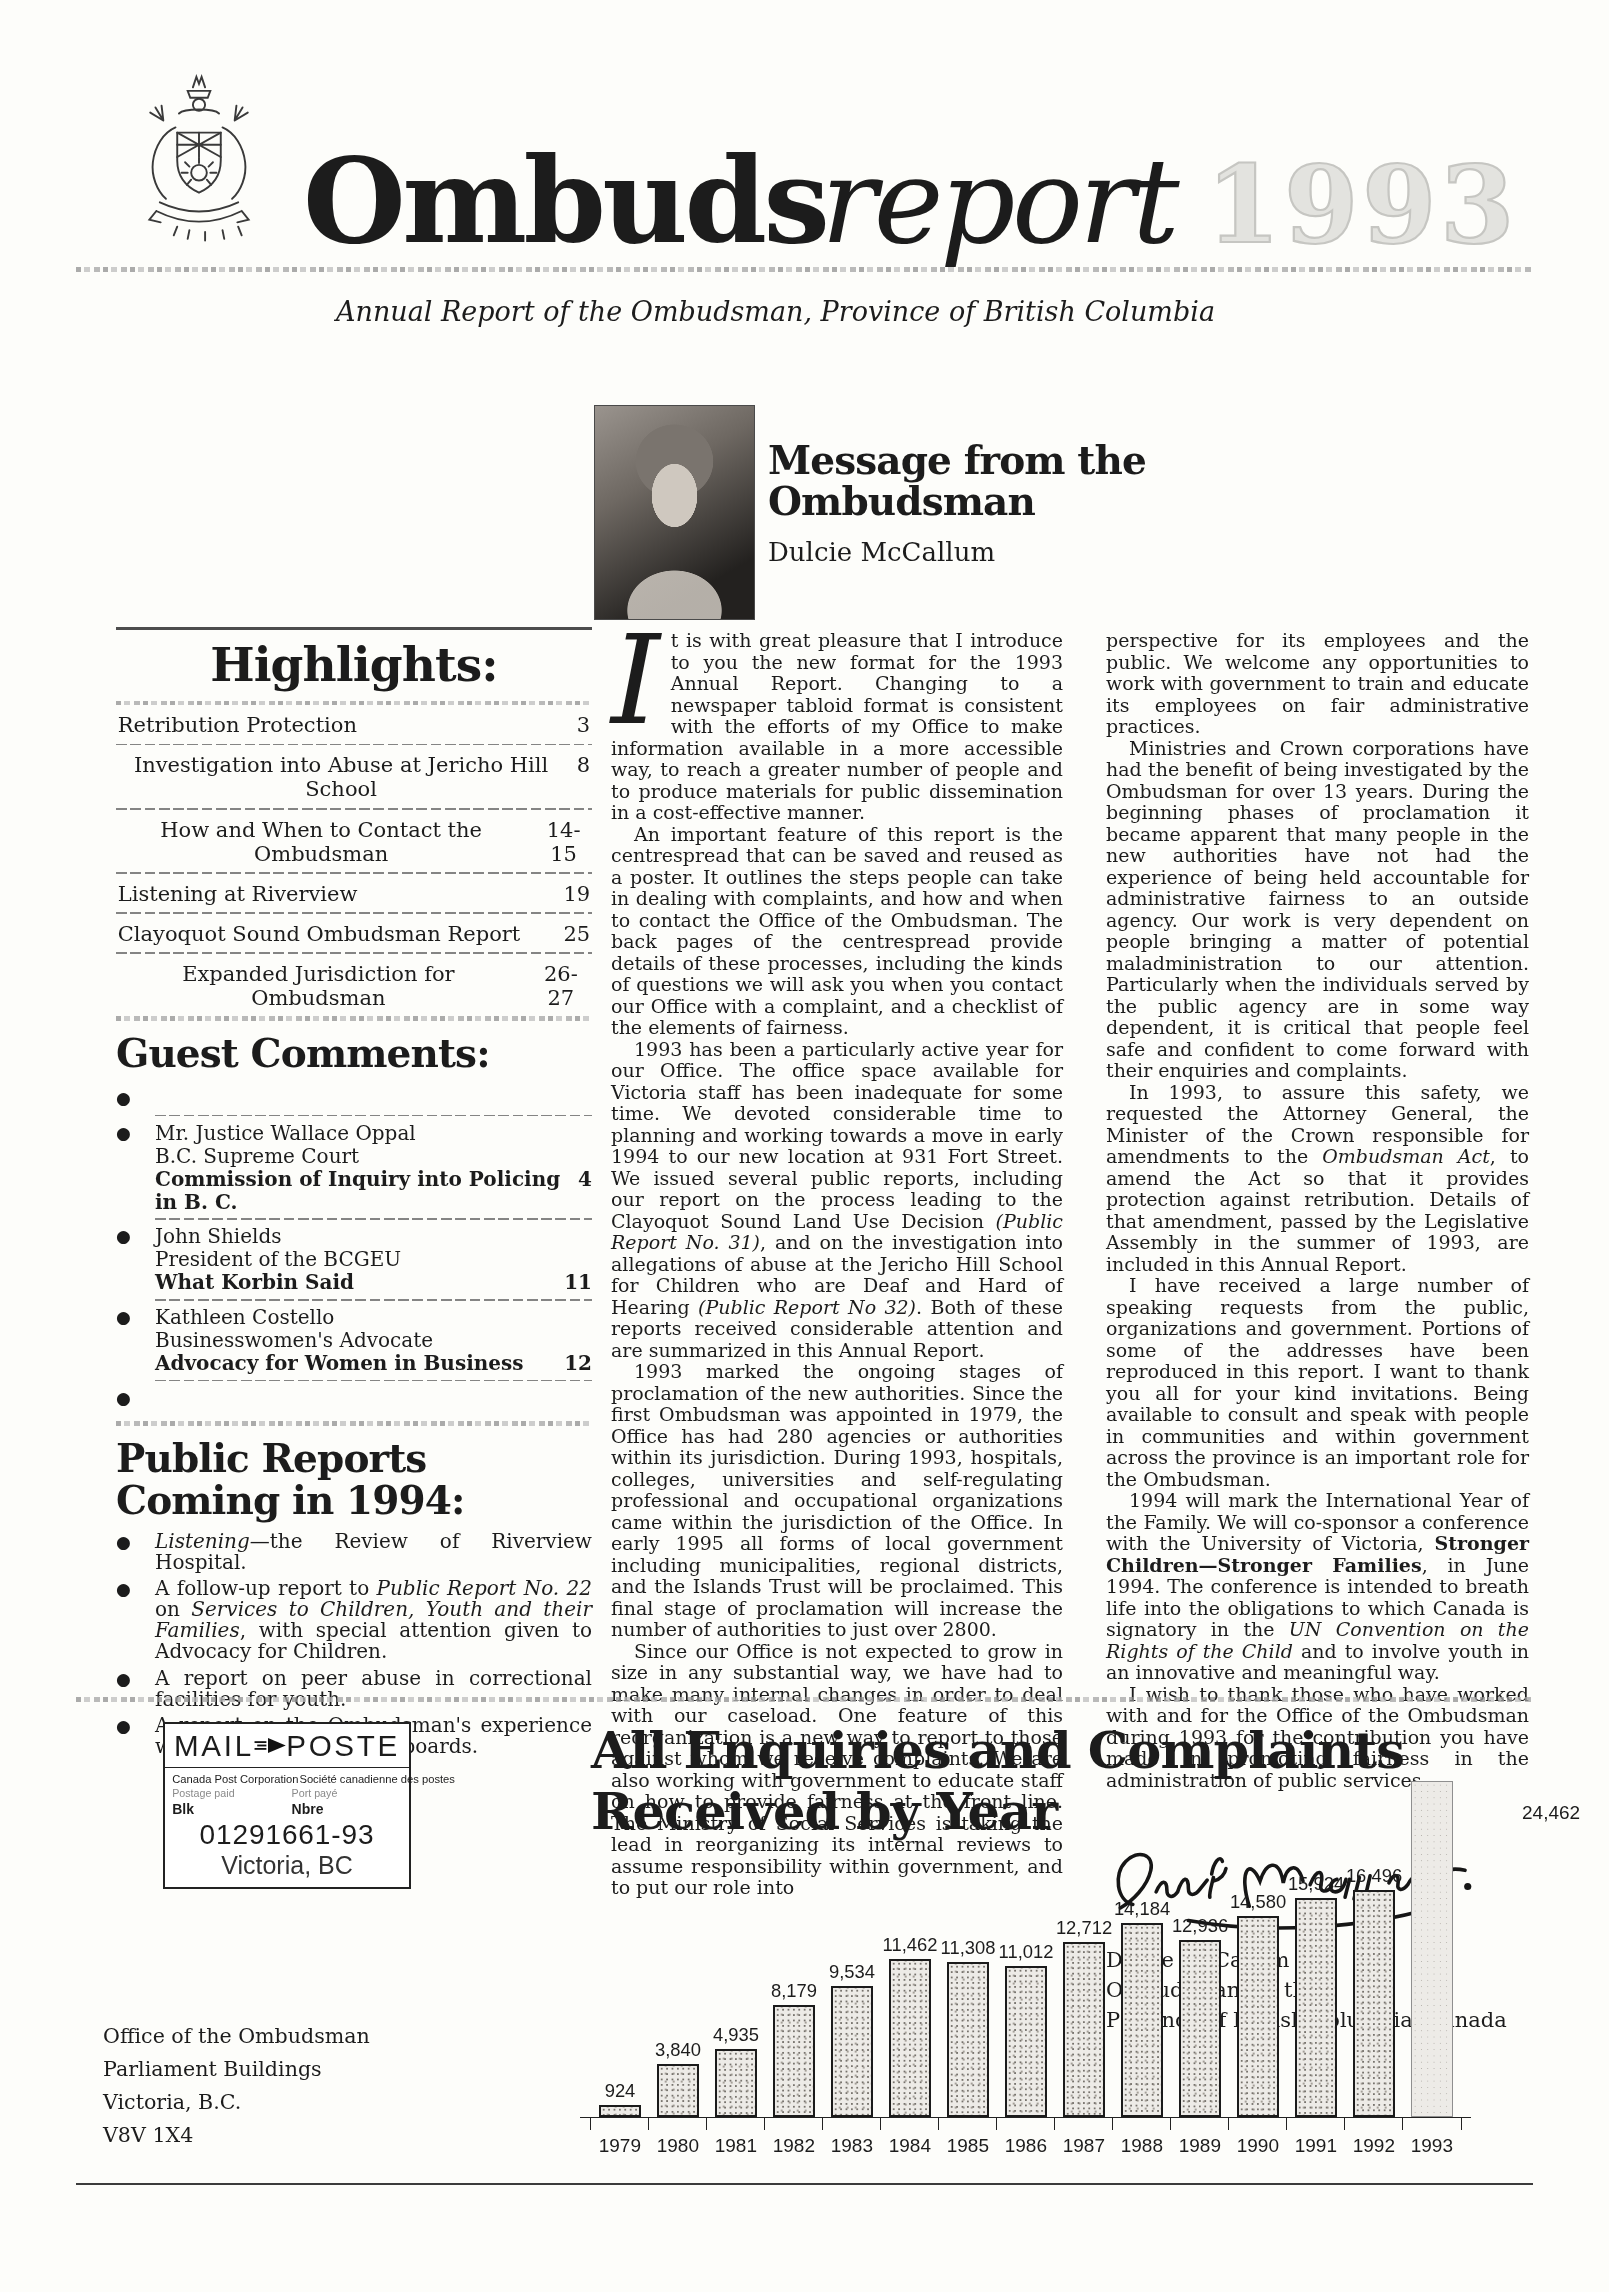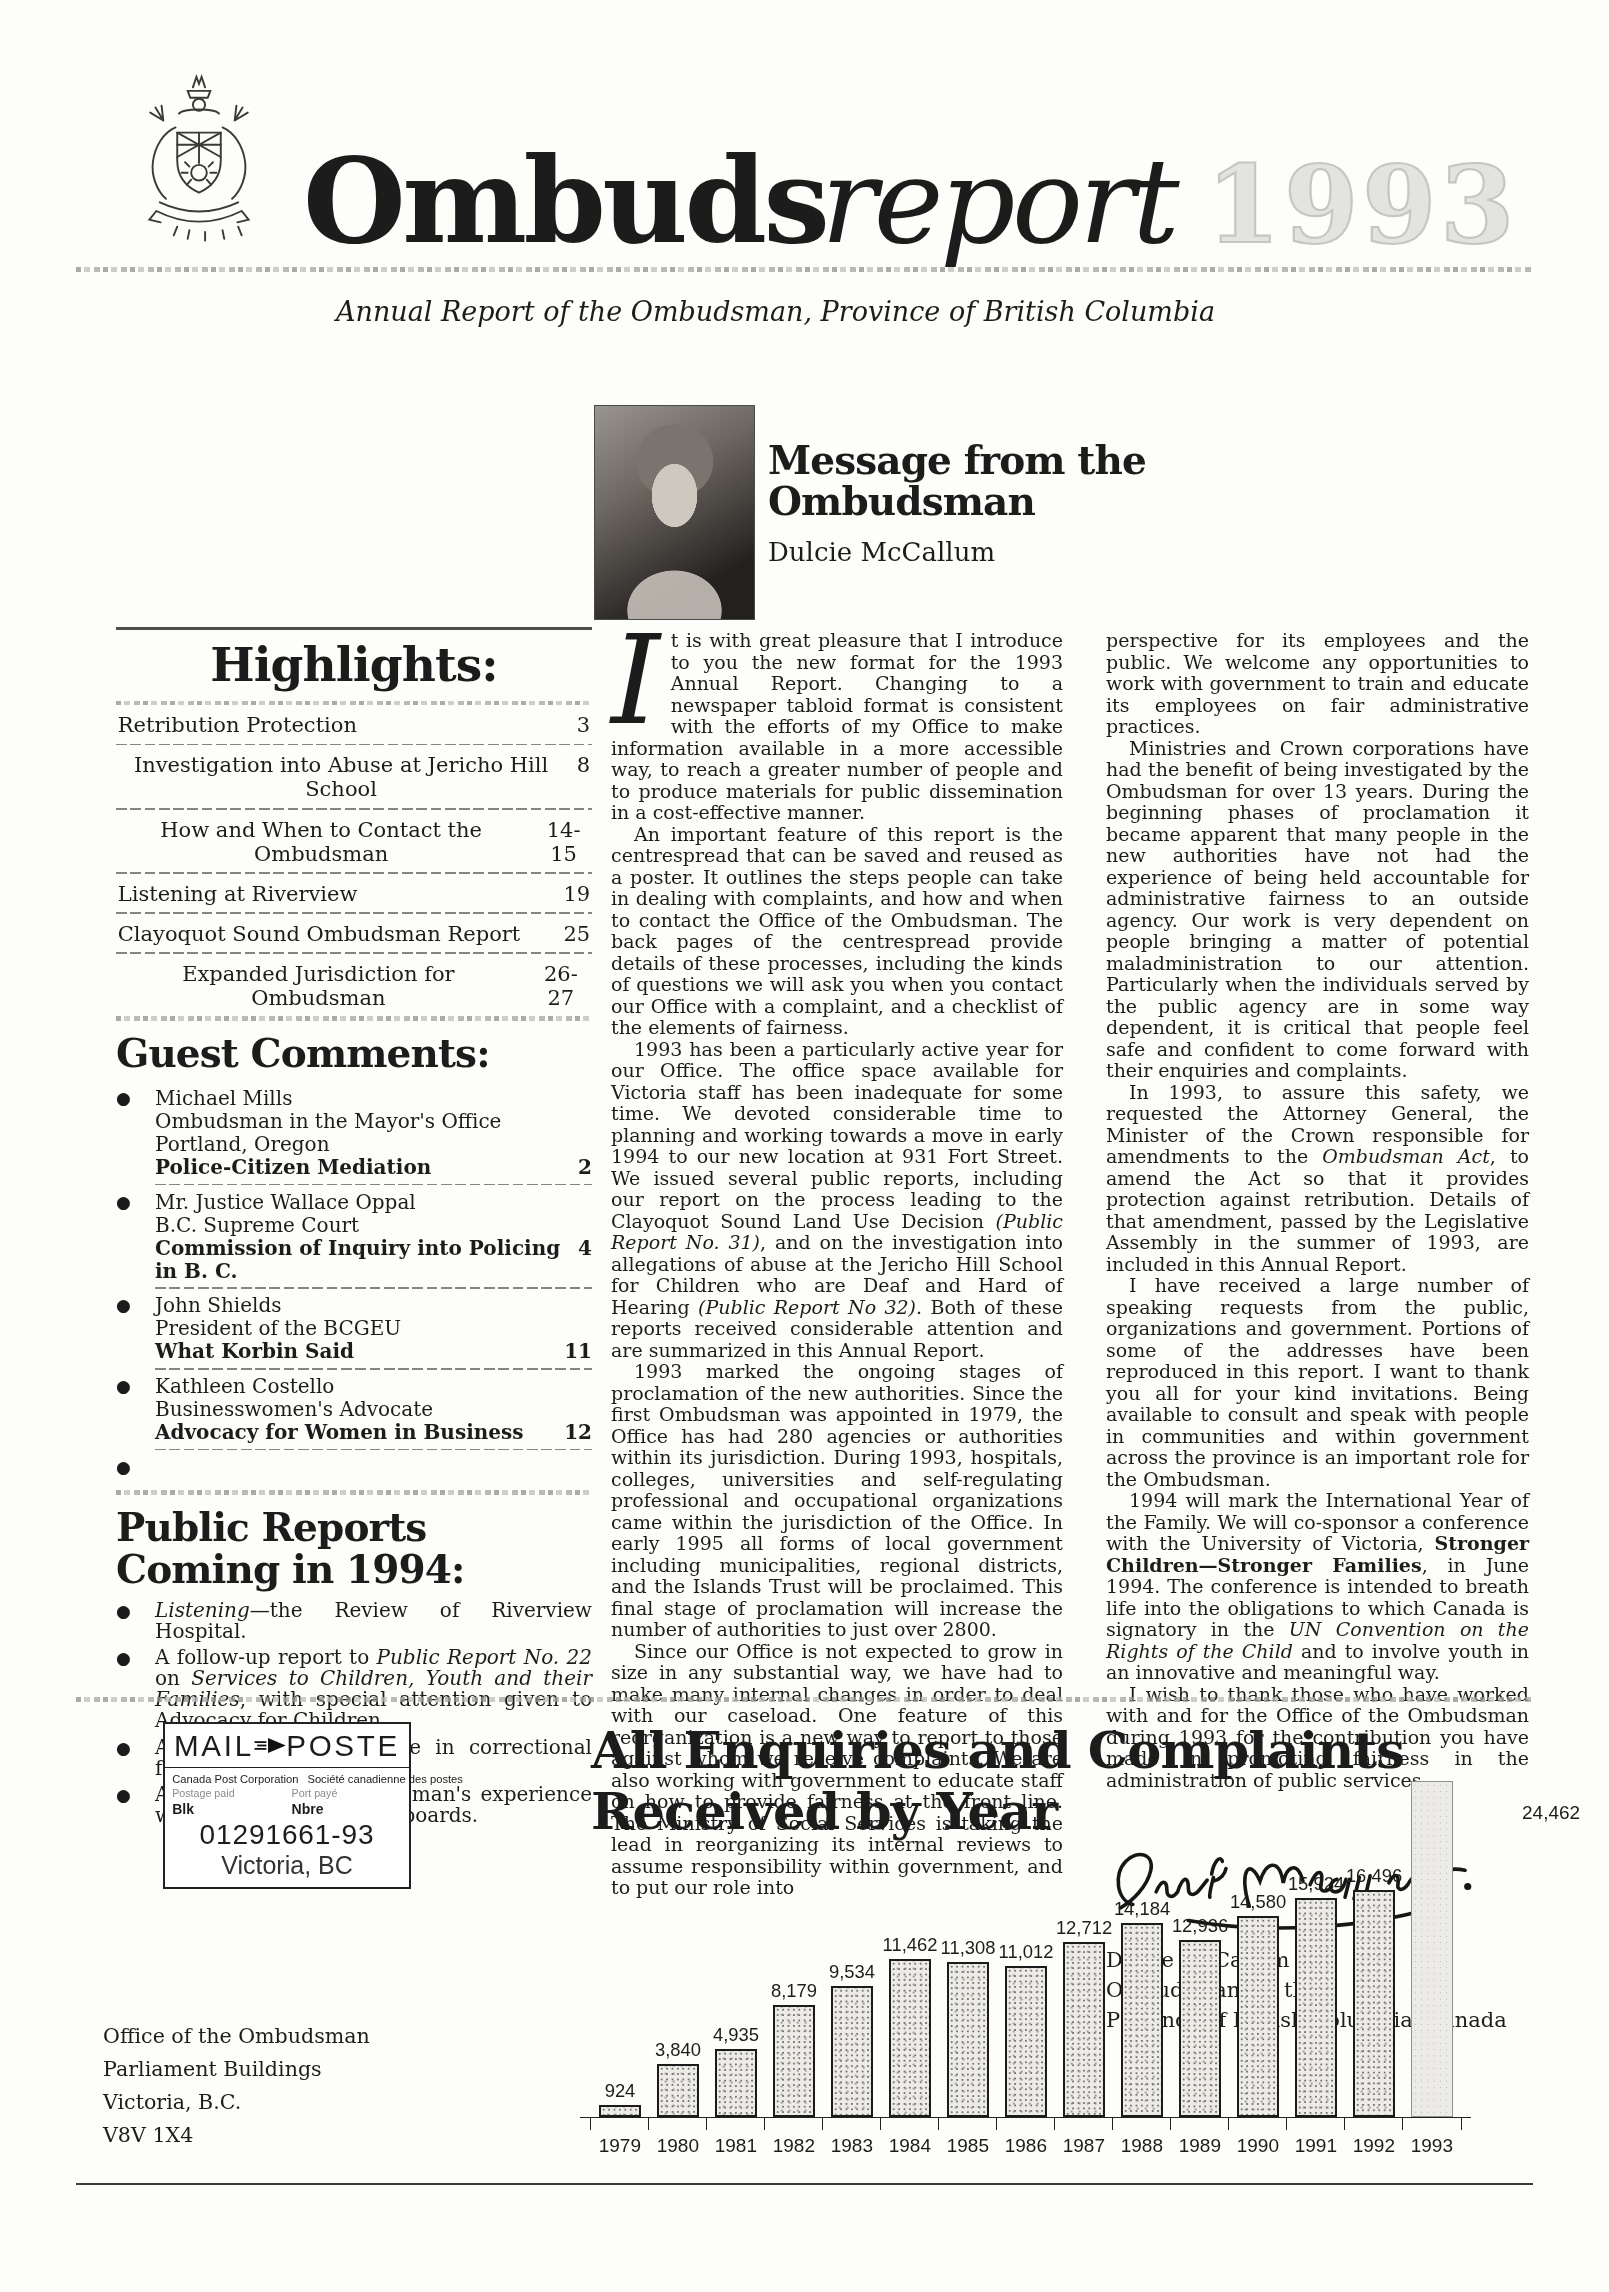--- a/index.html
+++ b/index.html
@@ -58,21 +58,21 @@
   .dc{float:left;font-size:124px;line-height:90px;padding:5.4px 10.7px 0 0;font-style:italic;font-weight:500;}
   #sigblock{margin-top:38px;}
   #signame{font-size:21px;line-height:30px;margin-top:5.4px;}
 
   
   #botrule{left:76px;top:1697px;width:1457px;height:5.4px;}
   #mailbox{left:163px;top:1722px;width:244px;border:2.7px solid #222;background:#fff;
     font-family:"Liberation Sans",sans-serif;}
   .mp-logo{display:flex;align-items:center;justify-content:space-between;padding:4.5px 9px;border-bottom:1.8px solid #222;
     font-size:29.6px;letter-spacing:2.7px;font-weight:500;}
-  .mp-line1{display:flex;gap:9px;font-size:11.2px;padding:4.5px 7.2px 0;white-space:nowrap;}
+  .mp-line1{display:flex;gap:1px;font-size:11.2px;padding:4.5px 7.2px 0;white-space:nowrap;}
   .mp-paid{display:flex;font-size:10.7px;color:#8a8a8a;padding:2.7px 7.2px 0;}
   .mp-paid span:first-child{width:52%;}
   .mp-blk{display:flex;font-size:14px;font-weight:bold;padding:1.8px 7.2px 0;}
   .mp-blk span:first-child{width:52%;}
   .mp-num{text-align:center;font-size:28px;letter-spacing:0.9px;padding-top:1.8px;}
   .mp-city{text-align:center;font-size:25px;color:#333;padding-bottom:7.2px;}
 
   #address{left:103px;top:2020px;font-size:20.6px;line-height:33px;}
 
   
@@ -167,29 +167,20 @@
     <div class="toc-row">
       <span>Expanded Jurisdiction for Ombudsman</span>
       <span class="pg">26-27</span>
     </div>
     <div class="grainy"></div>
 
     <div class="lc-h2">Guest Comments:</div>
 
     <div class="gc-item">
       <span class="blt">●</span>
-      <div class="gc-body">
-        <div>Michael Mills</div>
-        <div>Ombudsman in the Mayor's Office</div>
-        <div>Portland, Oregon</div>
-        <div class="gc-topic">
-            <span>Police-Citizen Mediation</span>
-            <span class="pg">2</span>
-          </div>
-      </div>
     </div>
     <div class="hair ml"></div>
     <div class="gc-item">
       <span class="blt">●</span>
       <div class="gc-body">
         <div>Mr. Justice Wallace Oppal</div>
         <div>B.C. Supreme Court</div>
         <div class="gc-topic">
             <span>Commission of Inquiry into Policing in B. C.</span>
             <span class="pg">4</span>

